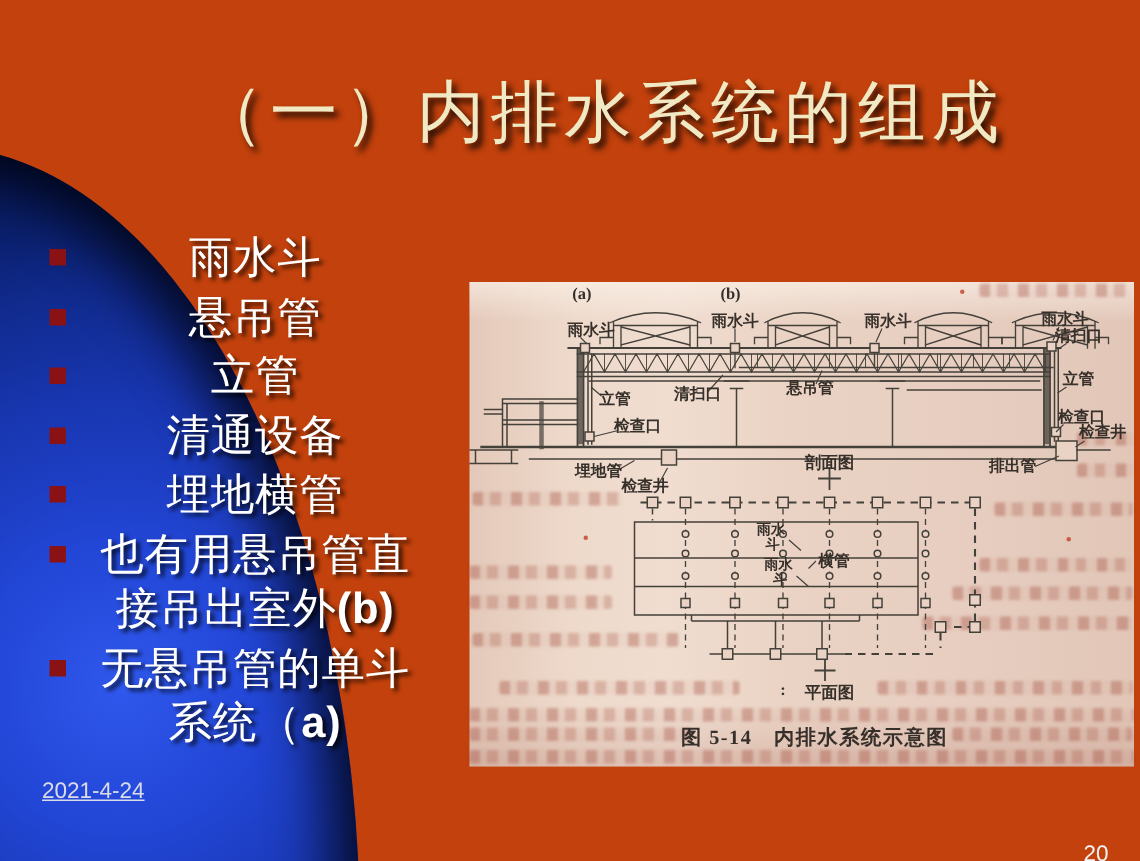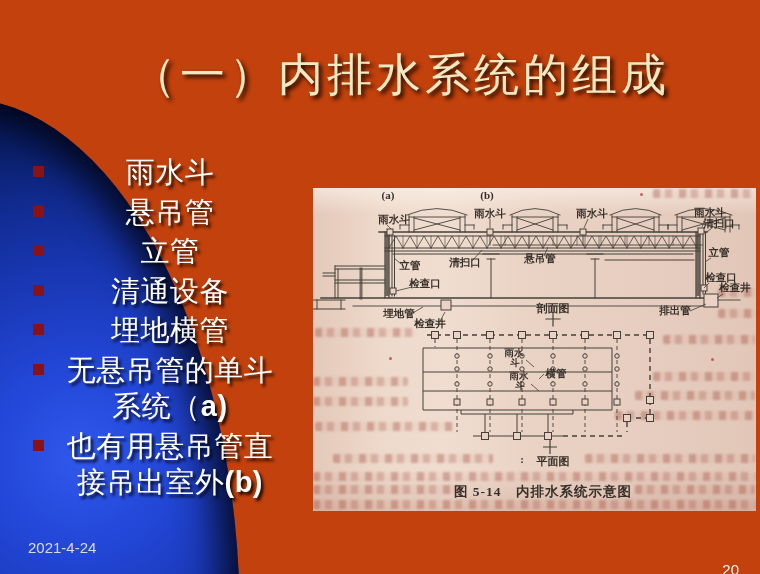--- a/index.html
+++ b/index.html
@@ -11,22 +11,22 @@
       #2f58ec 0%, #2246d6 22%, #1836b0 45%, #102a8c 62%, #081b5e 78%, #030c34 91%, #000107 100%);
     box-shadow:inset -16px 8px 38px rgba(0,2,14,.85);}
   .title{position:absolute;left:131px;top:45px;font-size:45px;letter-spacing:4px;
          color:#f0e9c3;white-space:nowrap;text-shadow:3px 3px 4px rgba(0,0,0,.9);}
   .list{position:absolute;left:33px;top:154px;width:260px;}
   .li{display:flex;margin-bottom:3px;}
   .blt{flex:0 0 11px;width:11px;height:11px;margin:12px 18px 0 0;background:#8a1214;}
   .txt{width:216px;font-size:29px;line-height:36.5px;letter-spacing:.5px;color:#ffffff;
        text-shadow:2.5px 2.5px 3px rgba(0,0,0,.85);}
   .txt b{font-family:"Liberation Sans",sans-serif;font-weight:bold;}
-  .date{position:absolute;left:28px;top:539px;color:#dcdce8;
-        font:15px "Liberation Sans",sans-serif;}
+  .date{position:absolute;left:28px;top:519px;color:#dcdce8;
+        font:15px "Liberation Sans",sans-serif;text-decoration:underline;}
   .page{position:absolute;right:21px;top:561px;color:#f2f2f2;
         font:15px "Liberation Sans",sans-serif;margin-left:39px;}
   
   .scan{position:absolute;left:313px;top:188px;width:443px;height:323px;
     background:
       linear-gradient(180deg, rgba(255,247,240,.55) 0px, rgba(255,247,240,0) 26px),
       linear-gradient(180deg, rgba(120,60,50,0) 88%, rgba(150,80,65,.18) 100%),
       linear-gradient(90deg,#e4c9ba 0%,#eedacb 16%,#f0ddd0 30%,#ead3c4 48%,#e7cec0 72%,#e2c7b8 100%);}
   .scan svg{position:absolute;left:0;top:0;z-index:2;}
   .bleed{position:absolute;z-index:1;height:9px;border-radius:2px;filter:blur(1px);
@@ -60,25 +60,25 @@
     <div class="li">
         <span class="blt"></span>
         <span class="txt"><span>清通设备</span><b></b></span>
       </div>
     <div class="li">
         <span class="blt"></span>
         <span class="txt"><span>埋地横管</span><b></b></span>
       </div>
     <div class="li">
         <span class="blt"></span>
+        <span class="txt"><span>也有用悬吊管直接吊出室外</span><b>(b)</b></span>
+      </div>
+    <div class="li">
+        <span class="blt"></span>
         <span class="txt"><span>无悬吊管的单斗系统（</span><b>a)</b></span>
-      </div>
-    <div class="li">
-        <span class="blt"></span>
-        <span class="txt"><span>也有用悬吊管直接吊出室外</span><b>(b)</b></span>
       </div>
   </div>
 
   <div class="scan">
     <svg id="fig-svg" viewBox="0 0 443 323" width="443" height="323">
 
       <g id="gen-shapes" stroke="#44403a" fill="none" stroke-width="1" stroke-linecap="square">
           <path d="M76,60 L83,48 L90,60 M90,60 L97,48 L104,60 M104,60 L111,48 L118,60 M118,60 L125,48 L132,60 M132,60 L139,48 L146,60 M146,60 L153,48 L160,60 M160,60 L167,48 L174,60 M174,60 L181,48 L188,60 M188,60 L195,48 L202,60 M202,60 L209,48 L216,60 M216,60 L223,48 L230,60 M230,60 L237,48 L244,60 M244,60 L251,48 L258,60 M258,60 L265,48 L272,60 M272,60 L279,48 L286,60 M286,60 L293,48 L300,60 M300,60 L307,48 L314,60 M314,60 L321,48 L328,60 M328,60 L335,48 L342,60 M342,60 L349,48 L356,60 M356,60 L363,48 L370,60 M370,60 L377,48 L384,60 " stroke-width="0.8"></path>
           <path d="M76,48 V60 M90,48 V60 M104,48 V60 M118,48 V60 M132,48 V60 M146,48 V60 M160,48 V60 M174,48 V60 M188,48 V60 M202,48 V60 M216,48 V60 M230,48 V60 M244,48 V60 M258,48 V60 M272,48 V60 M286,48 V60 M300,48 V60 M314,48 V60 M328,48 V60 M342,48 V60 M356,48 V60 M370,48 V60 M384,48 V60 " stroke-width="0.6"></path>
           <path d="M192,48 V57 M216,48 V57 M240,48 V57 M264,48 V57 M288,48 V57 M312,48 V57 M336,48 V57 M360,48 V57 " stroke-width="0.6"></path>

